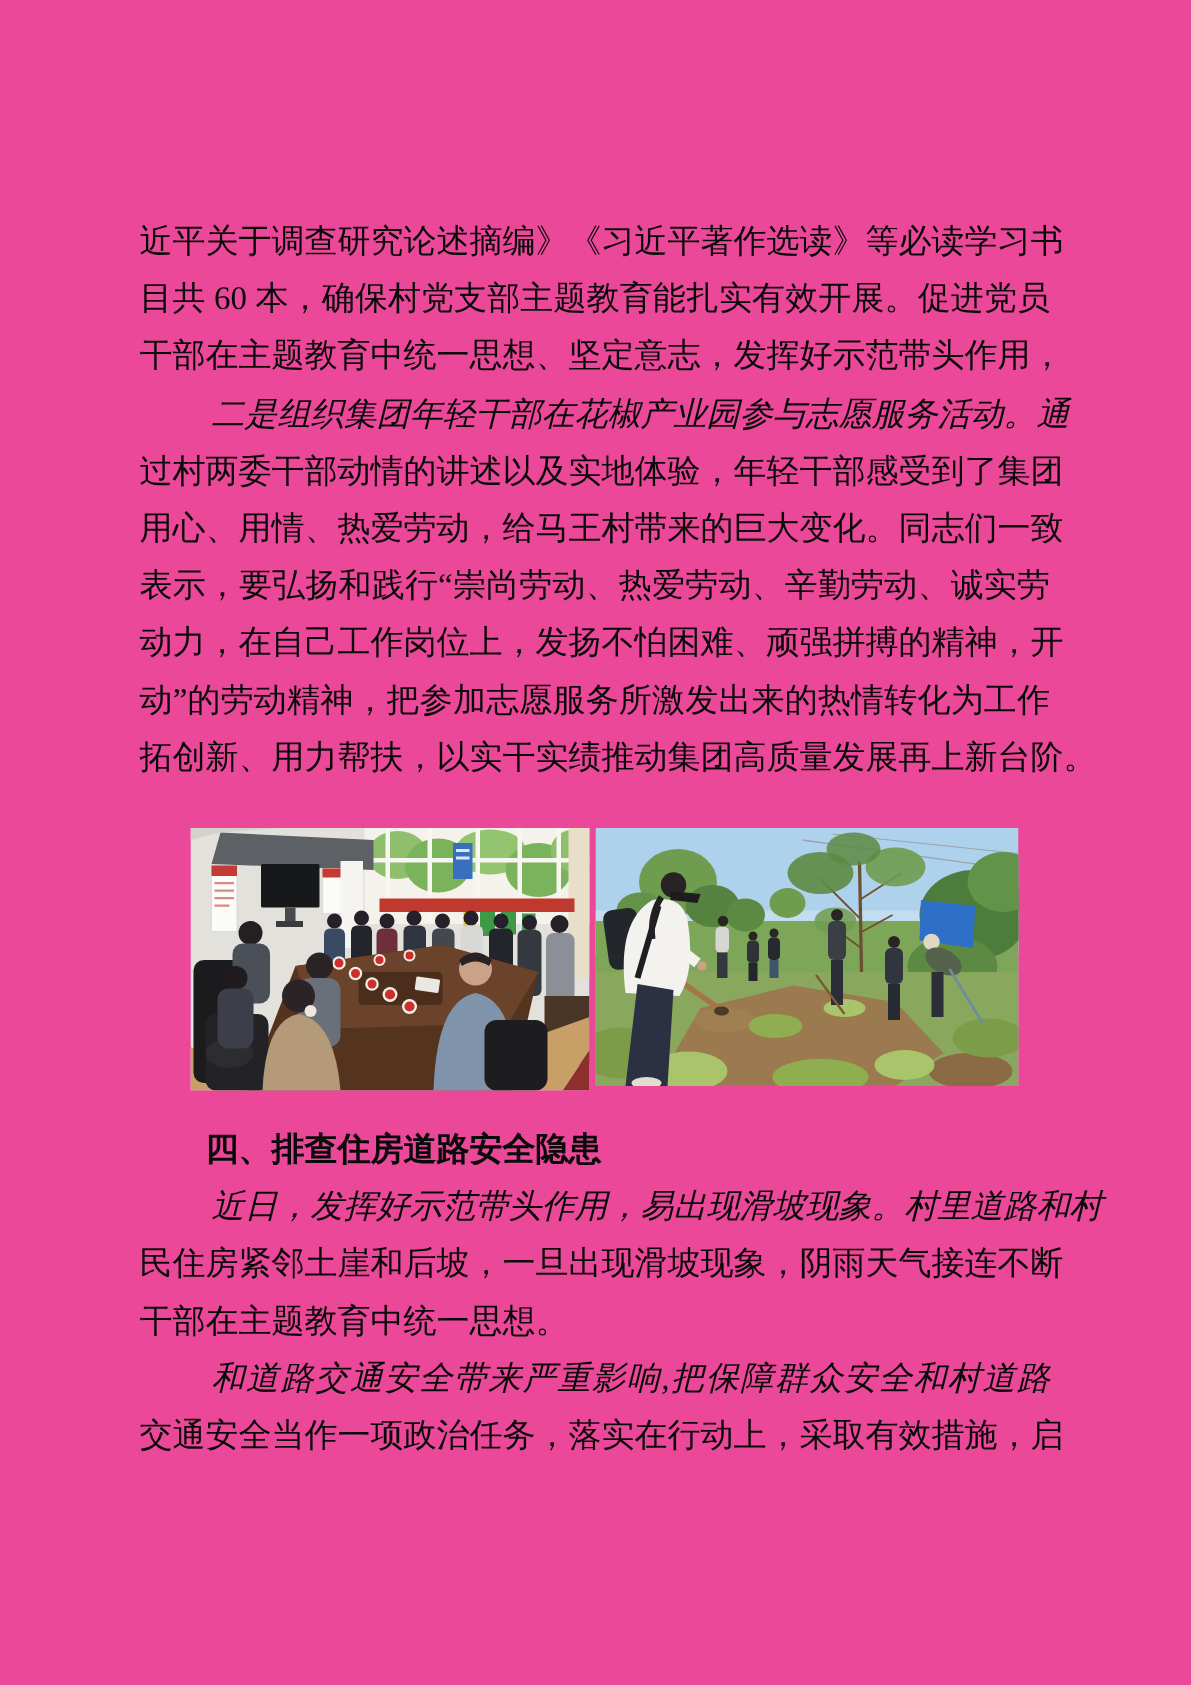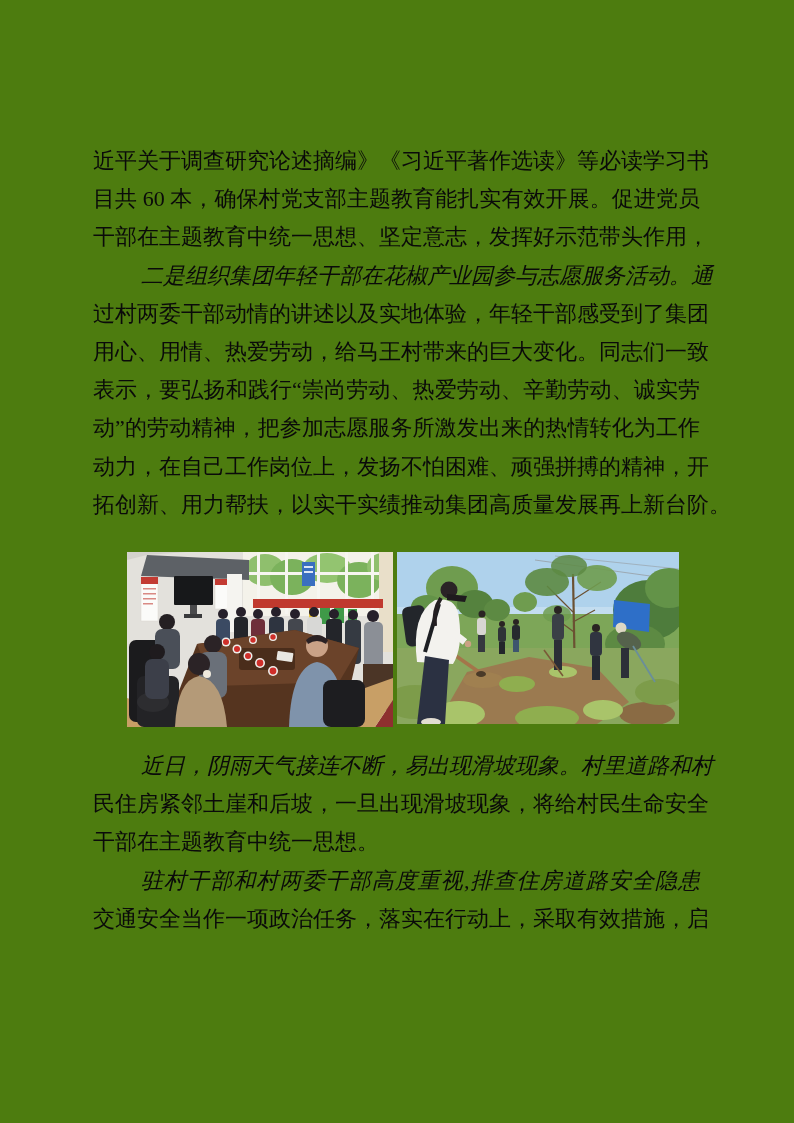--- a/index.html
+++ b/index.html
@@ -1,17 +1,17 @@
 <!DOCTYPE html>
 <html><head>
 <meta charset="utf-8">
 <style>
   html,body{margin:0;padding:0;background:#9a9a9a;}
   .page{
-    position:relative;width:794px;height:1123px;background:#4d7c0f;
+    position:relative;width:794px;height:1123px;background:#ec4899;
     font-family:"Liberation Serif","DejaVu Serif",serif;color:#0a0a0a;
     overflow:hidden;margin:0 auto;
   }
   .col{position:absolute;left:93px;width:607px;}
   #block-top{top:142px;}
   #block-bottom{top:747px;}
   .line{
     font-size:22px;line-height:38.2px;height:38.2px;
     white-space:nowrap;
     text-align:justify;text-align-last:justify;text-justify:inter-character;
@@ -33,22 +33,22 @@
 <div class="page">
 
   <div class="col" id="block-top">
     <div class="line">近平关于调查研究论述摘编》《习近平著作选读》等必读学习书</div>
     <div class="line">目共 60 本，确保村党支部主题教育能扎实有效开展。促进党员</div>
     <div class="line">干部在主题教育中统一思想、坚定意志，发挥好示范带头作用，</div>
     <div class="line indent">二是组织集团年轻干部在花椒产业园参与志愿服务活动。通</div>
     <div class="line">过村两委干部动情的讲述以及实地体验，年轻干部感受到了集团</div>
     <div class="line">用心、用情、热爱劳动，给马王村带来的巨大变化。同志们一致</div>
     <div class="line">表示，要弘扬和践行“崇尚劳动、热爱劳动、辛勤劳动、诚实劳</div>
+    <div class="line">动力，在自己工作岗位上，发扬不怕困难、顽强拼搏的精神，开</div>
     <div class="line">动”的劳动精神，把参加志愿服务所激发出来的热情转化为工作</div>
-    <div class="line">动力，在自己工作岗位上，发扬不怕困难、顽强拼搏的精神，开</div>
     <div class="line">拓创新、用力帮扶，以实干实绩推动集团高质量发展再上新台阶。</div>
   </div>
 
   <div class="photos">
 
     <figure>
       <svg width="266" height="175" viewBox="0 0 266 175">
         <rect width="266" height="175" fill="#e3e1dc"></rect>
 
         <rect x="116" y="0" width="150" height="64" fill="#f4f2ea"></rect>
@@ -242,20 +242,21 @@
         <path d="M44 46 Q36 58 38 74" stroke="#241f22" stroke-width="4" fill="none"></path>
         <line x1="50" y1="76" x2="68" y2="90" stroke="#f3f2ee" stroke-width="7"></line>
         <circle cx="71" cy="92" r="3.2" fill="#caa183"></circle>
         <polygon points="28,104 52,108 48,172 20,172" fill="#2b3142"></polygon>
         <ellipse cx="34" cy="170" rx="10" ry="4" fill="#e2ddd2"></ellipse>
       </svg>
     </figure>
   </div>
 
   <div class="col" id="block-bottom">
-    <div class="line indent">近日，阴雨天气接连不断，易出现滑坡现象。村里道路和村</div>
-    <div class="line">民住房紧邻土崖和后坡，一旦出现滑坡现象，将给村民生命安全</div>
+    <div class="line heading">四、排查住房道路安全隐患</div>
+    <div class="line indent">近日，发挥好示范带头作用，易出现滑坡现象。村里道路和村</div>
+    <div class="line">民住房紧邻土崖和后坡，一旦出现滑坡现象，阴雨天气接连不断</div>
     <div class="line last">干部在主题教育中统一思想。</div>
-    <div class="line indent">驻村干部和村两委干部高度重视,排查住房道路安全隐患</div>
+    <div class="line indent">和道路交通安全带来严重影响,把保障群众安全和村道路</div>
     <div class="line">交通安全当作一项政治任务，落实在行动上，采取有效措施，启</div>
   </div>
 
 </div>
 
 </body></html>

